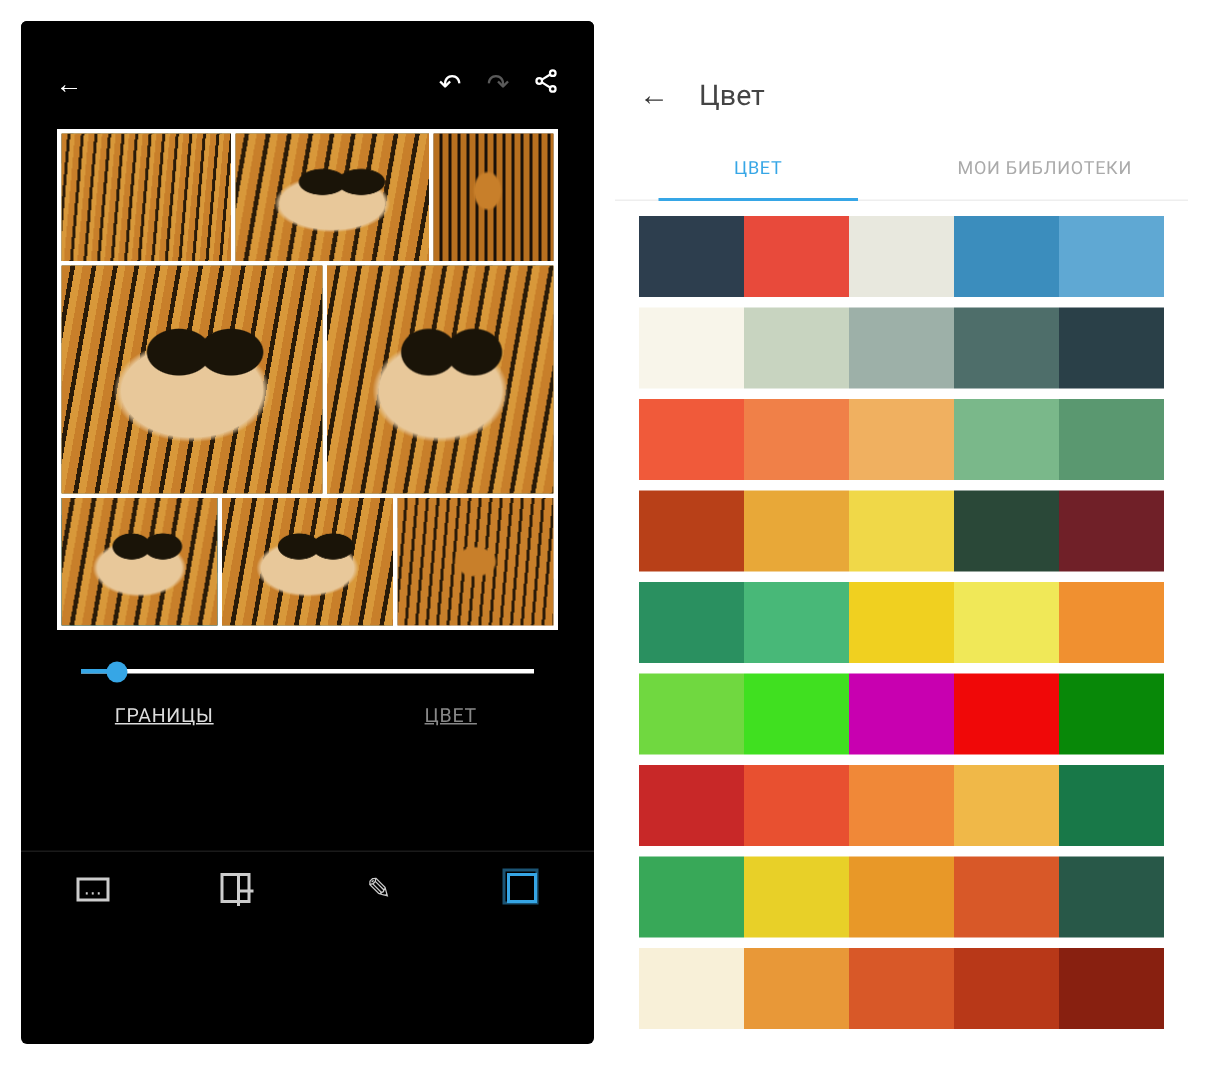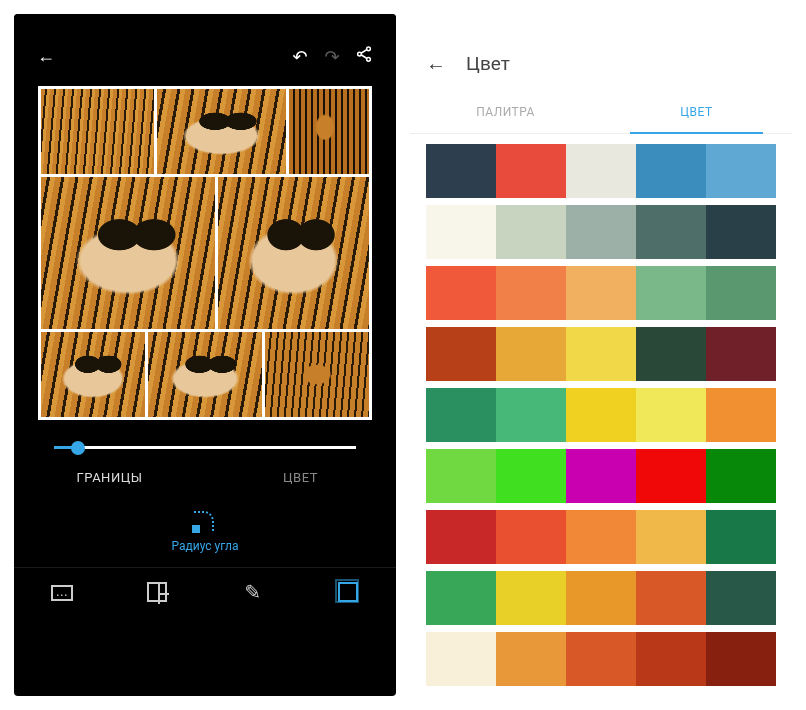--- a/index.html
+++ b/index.html
@@ -46,21 +46,21 @@
   repeating-linear-gradient(95deg, #c87f2a 0 4px, #2a1b08 4px 6px, #d8983a 6px 9px),
   linear-gradient(#5a7a4a, #3a5a2a);
 }
 
 .slider-wrap { padding: 22px 40px 8px; display: flex; align-items: center; }
 .slider { position: relative; flex: 1; height: 3px; background: #fff; }
 .slider .fill { position: absolute; left: 0; top: 0; bottom: 0; width: 8%; background: #36a6e6; }
 .slider .thumb { position: absolute; top: 50%; left: 8%; width: 14px; height: 14px; background: #36a6e6; border-radius: 50%; transform: translate(-50%, -50%); }
 
 .tabs-mid { display: flex; height: 40px; }
-.tabs-mid .tab { flex: 1; display: flex; align-items: center; justify-content: center; color: #ddd; font-size: 13px; letter-spacing: .5px; cursor: pointer; }
+.tabs-mid .tab { flex: 1; display: flex; align-items: center; justify-content: center; color: #ddd; font-size: 13px; letter-spacing: .5px; cursor: pointer; text-decoration: underline; }
 .tabs-mid .tab.dim { color: #888; }
 
 .opts { display: flex; height: 70px; padding: 4px 0; }
 .opt { flex: 1; display: flex; flex-direction: column; align-items: center; justify-content: center; gap: 6px; color: #ddd; font-size: 12px; cursor: pointer; }
 .opt.active { color: #36a6e6; }
 .opt-ico { width: 22px; height: 22px; position: relative; }
 .ico-outer { border: 2px dotted currentColor; width: 20px; height: 20px; }
 .ico-outer::after { content: ""; position: absolute; inset: 5px; background: currentColor; opacity: .4; }
 .ico-inner::before, .ico-inner::after { content: ""; position: absolute; background: currentColor; }
 .ico-inner::before { left: 9px; top: 0; width: 2px; height: 20px; }
@@ -153,26 +153,20 @@
     <div class="slider">
         <div class="fill"></div>
         <div class="thumb"></div>
       </div>
   </div>
   <div class="tabs-mid">
     <div class="tab">ГРАНИЦЫ</div>
     <div class="tab dim">ЦВЕТ</div>
   </div>
   <div class="opts">
-    <div class="opt active">
-      <div class="opt-ico">
-          <div class="ico-radius"></div>
-        </div>
-      <span>Радиус угла</span>
-    </div>
   </div>
   <div class="bottom-nav">
     <div class="nav">
         <div class="nav-ico ni-aspect"></div>
       </div>
     <div class="nav">
         <div class="nav-ico ni-layout"></div>
       </div>
     <div class="nav">
         <span>✎</span>
@@ -183,22 +177,22 @@
   </div>
 </div>
 
 <div class="phone phone-right">
   <div class="statusbar-r"></div>
   <div class="topbar-r">
     <span class="back">←</span>
     <span class="title">Цвет</span>
   </div>
   <div class="tabs-r">
-    <div class="tab">ПАЛИТРА</div>
     <div class="tab active">ЦВЕТ</div>
+    <div class="tab">МОИ БИБЛИОТЕКИ</div>
   </div>
   <div class="themes" id="themes">
       <div class="theme-row">
         <div class="swatch" style="background: rgb(45, 62, 78);"></div>
         <div class="swatch" style="background: rgb(232, 74, 59);"></div>
         <div class="swatch" style="background: rgb(232, 232, 222);"></div>
         <div class="swatch" style="background: rgb(59, 141, 189);"></div>
         <div class="swatch" style="background: rgb(95, 168, 211);"></div>
       </div>
       <div class="theme-row">

